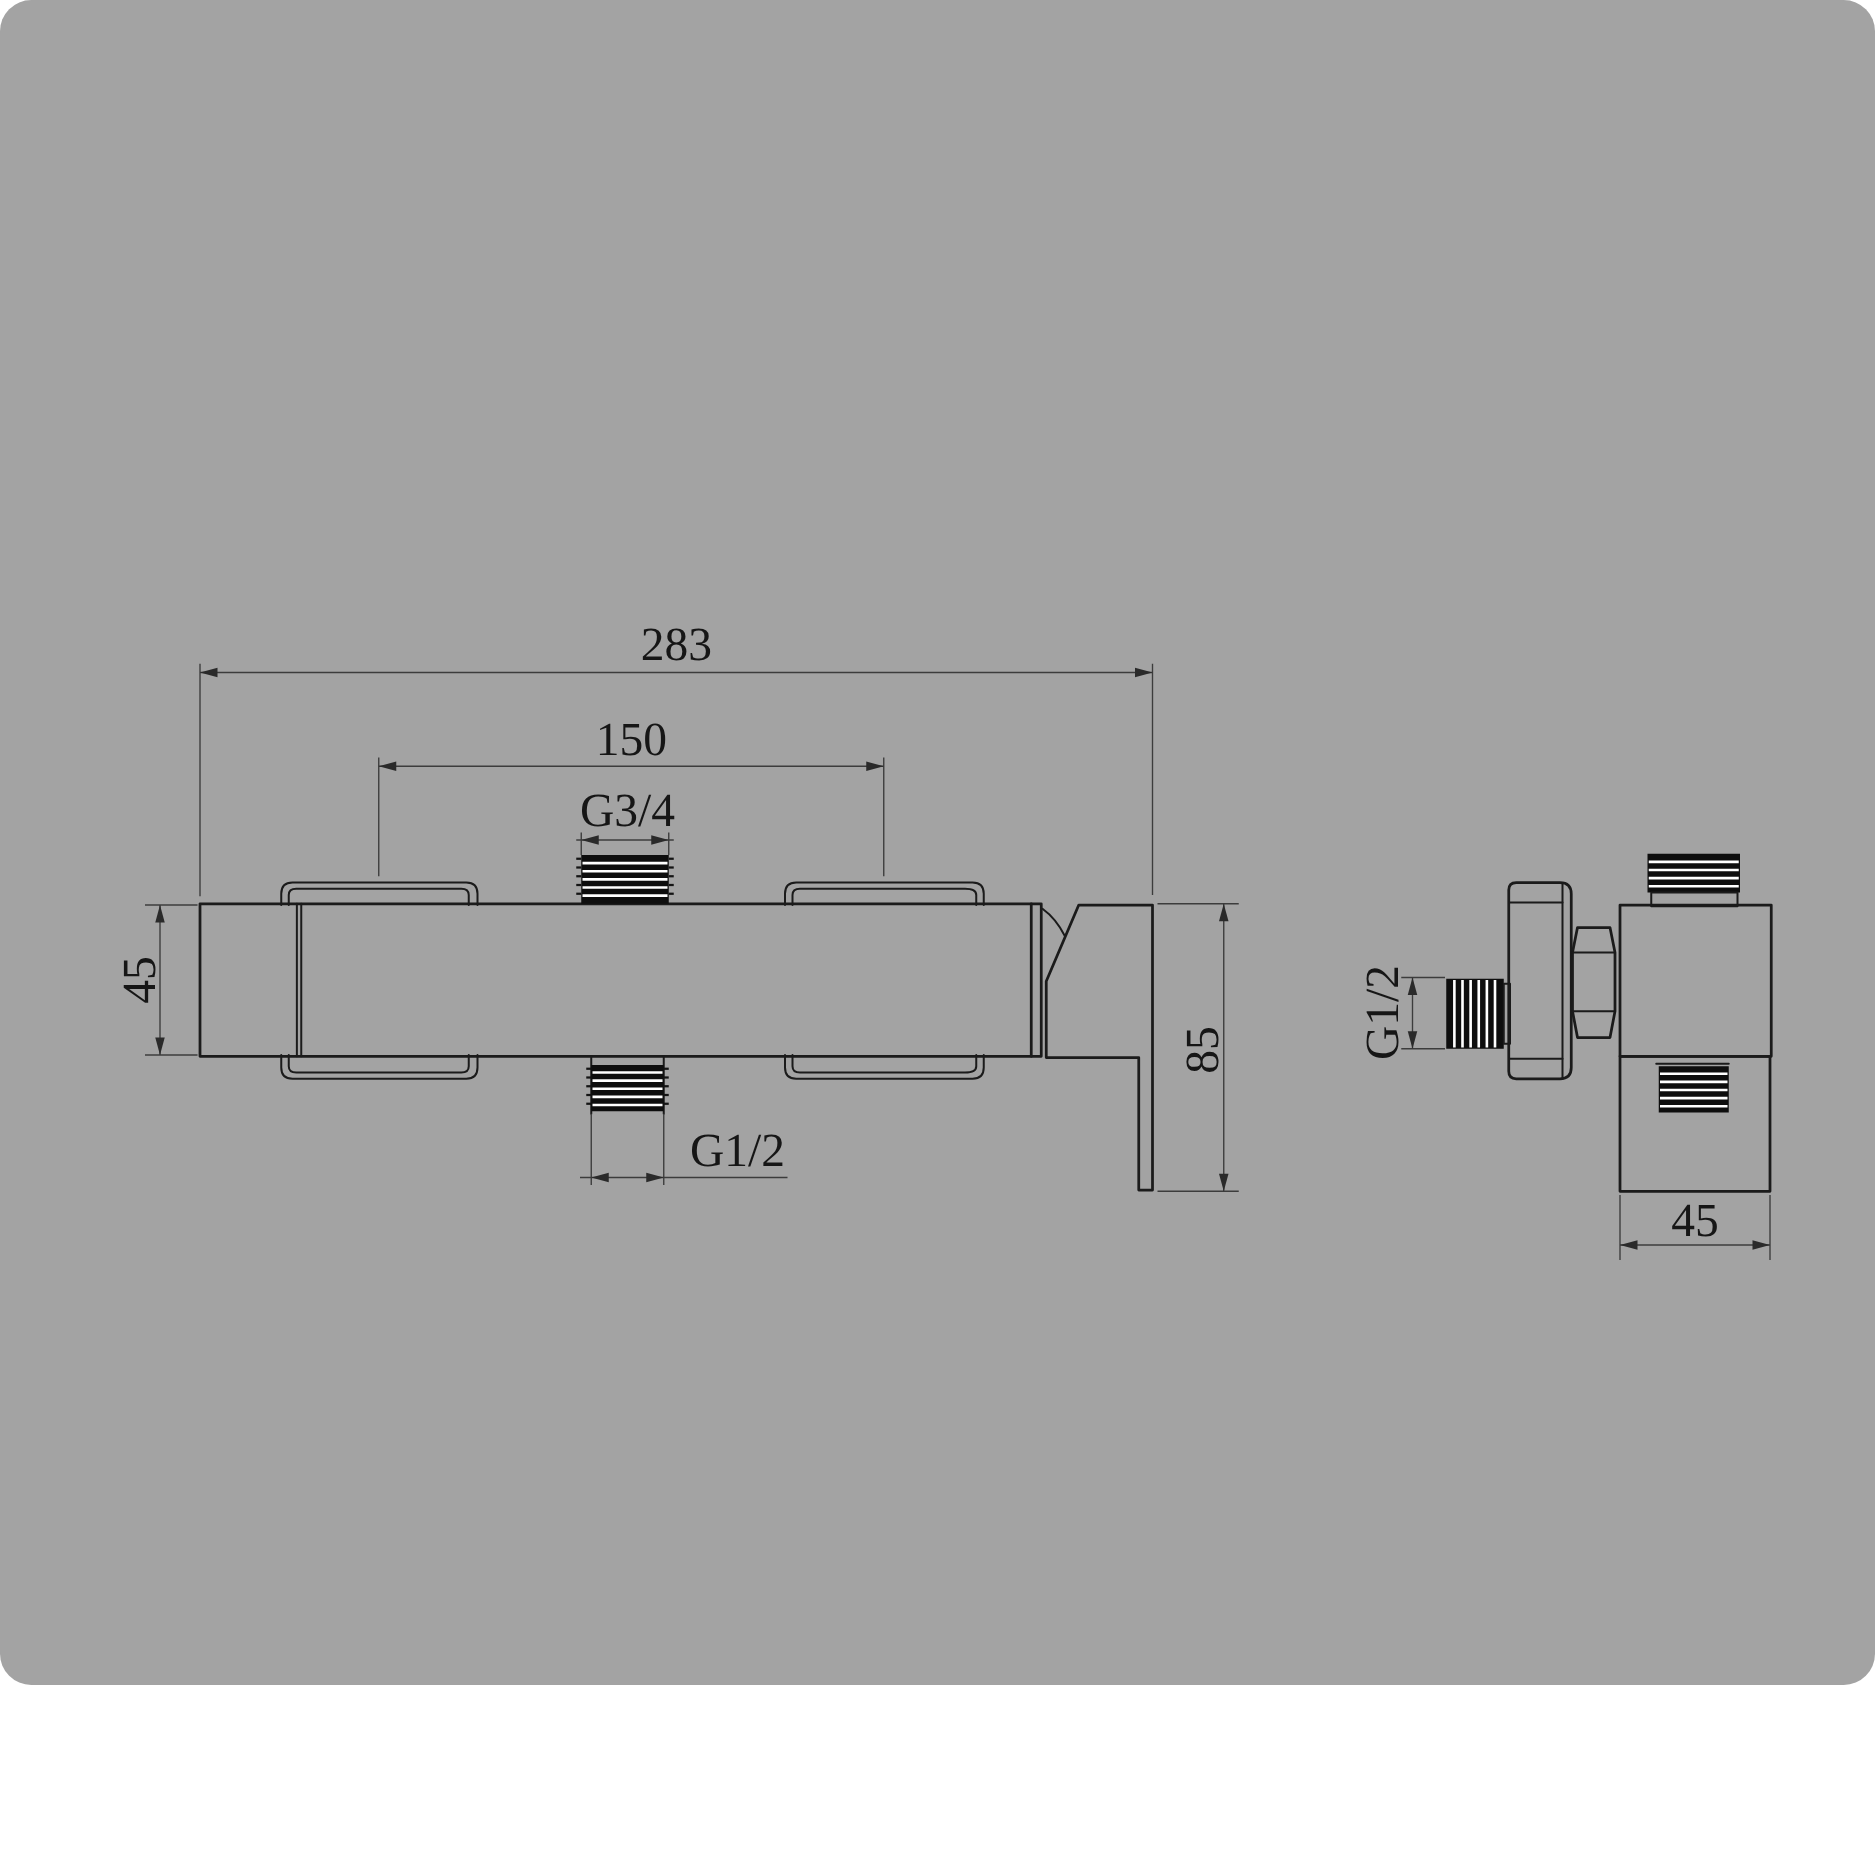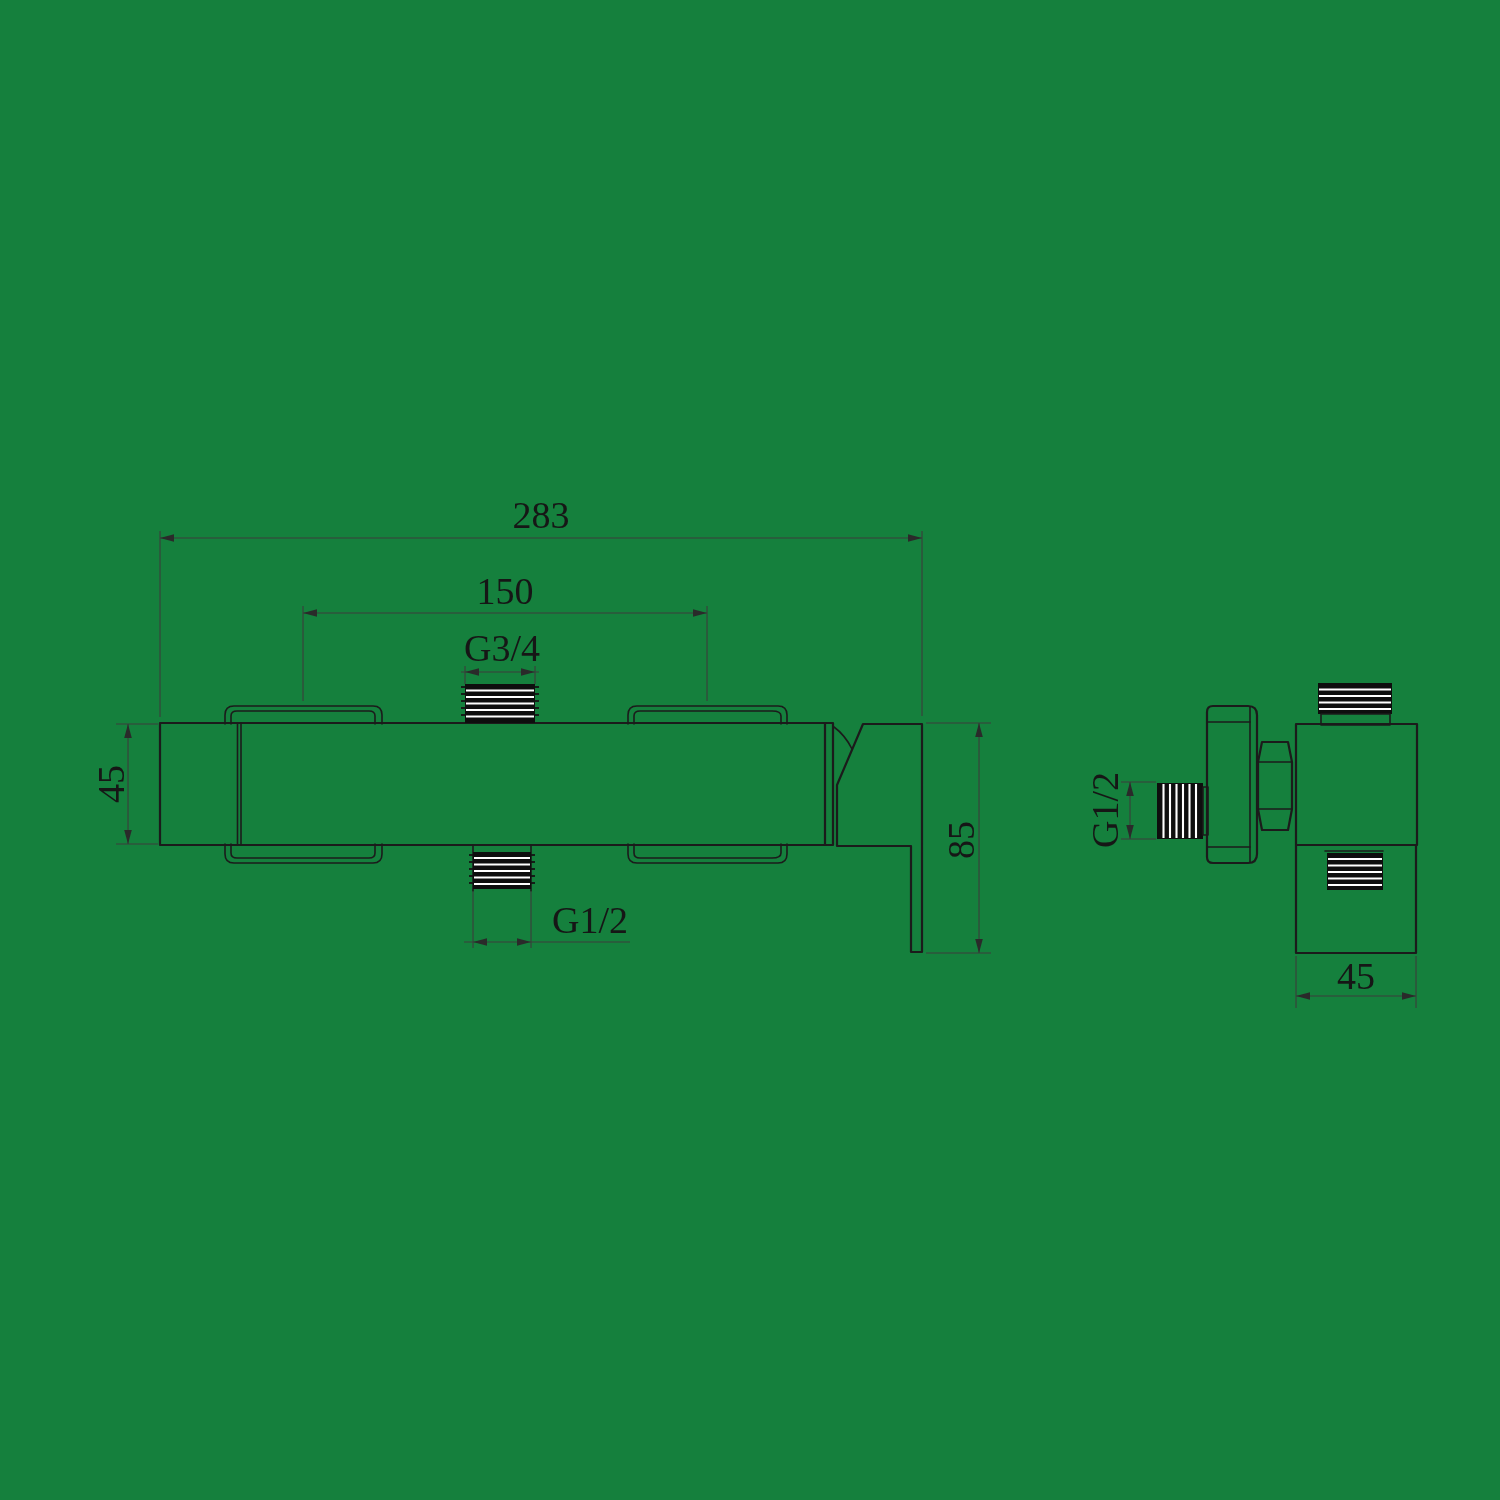--- a/index.html
+++ b/index.html
@@ -1,16 +1,16 @@
 <!DOCTYPE html>
 <html><head>
 <meta charset="utf-8">
 <style>
   html,body{margin:0;padding:0;background:#ffffff;}
-  .stage{width:1500px;height:1500px;position:relative;background:#15803d;overflow:hidden;}
+  .stage{width:1500px;height:1348px;position:relative;background:#a3a3a3;overflow:hidden;border-radius:25px;}
   svg{display:block;}
   .obj{stroke:#1b1b1b;stroke-width:2.2;fill:none;stroke-linecap:round;stroke-linejoin:round;}
   .obj-thin{stroke:#1b1b1b;stroke-width:1.6;fill:none;stroke-linecap:round;stroke-linejoin:round;}
   .dim{stroke:#3c3c3c;stroke-width:1.1;fill:none;}
   .arrow{fill:#2a2a2a;stroke:none;}
   .thread{fill:#0e0e0e;stroke:none;}
   .tw{stroke:#ffffff;stroke-width:2.1;fill:none;}
   .tick{stroke:#141414;stroke-width:1.8;fill:none;}
   .dimtext{font-family:"Liberation Serif","DejaVu Serif",serif;font-size:38px;fill:#161616;}
 </style>

